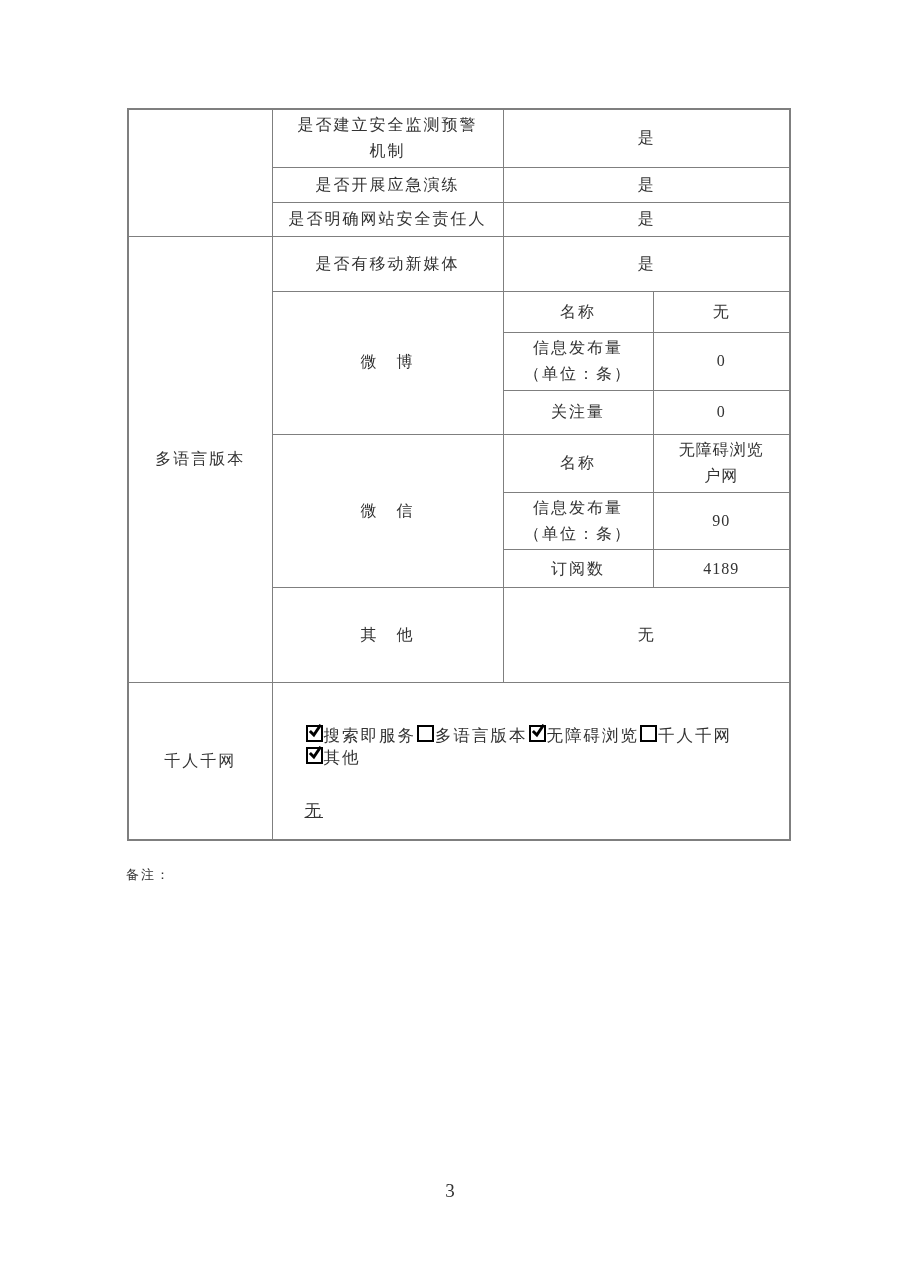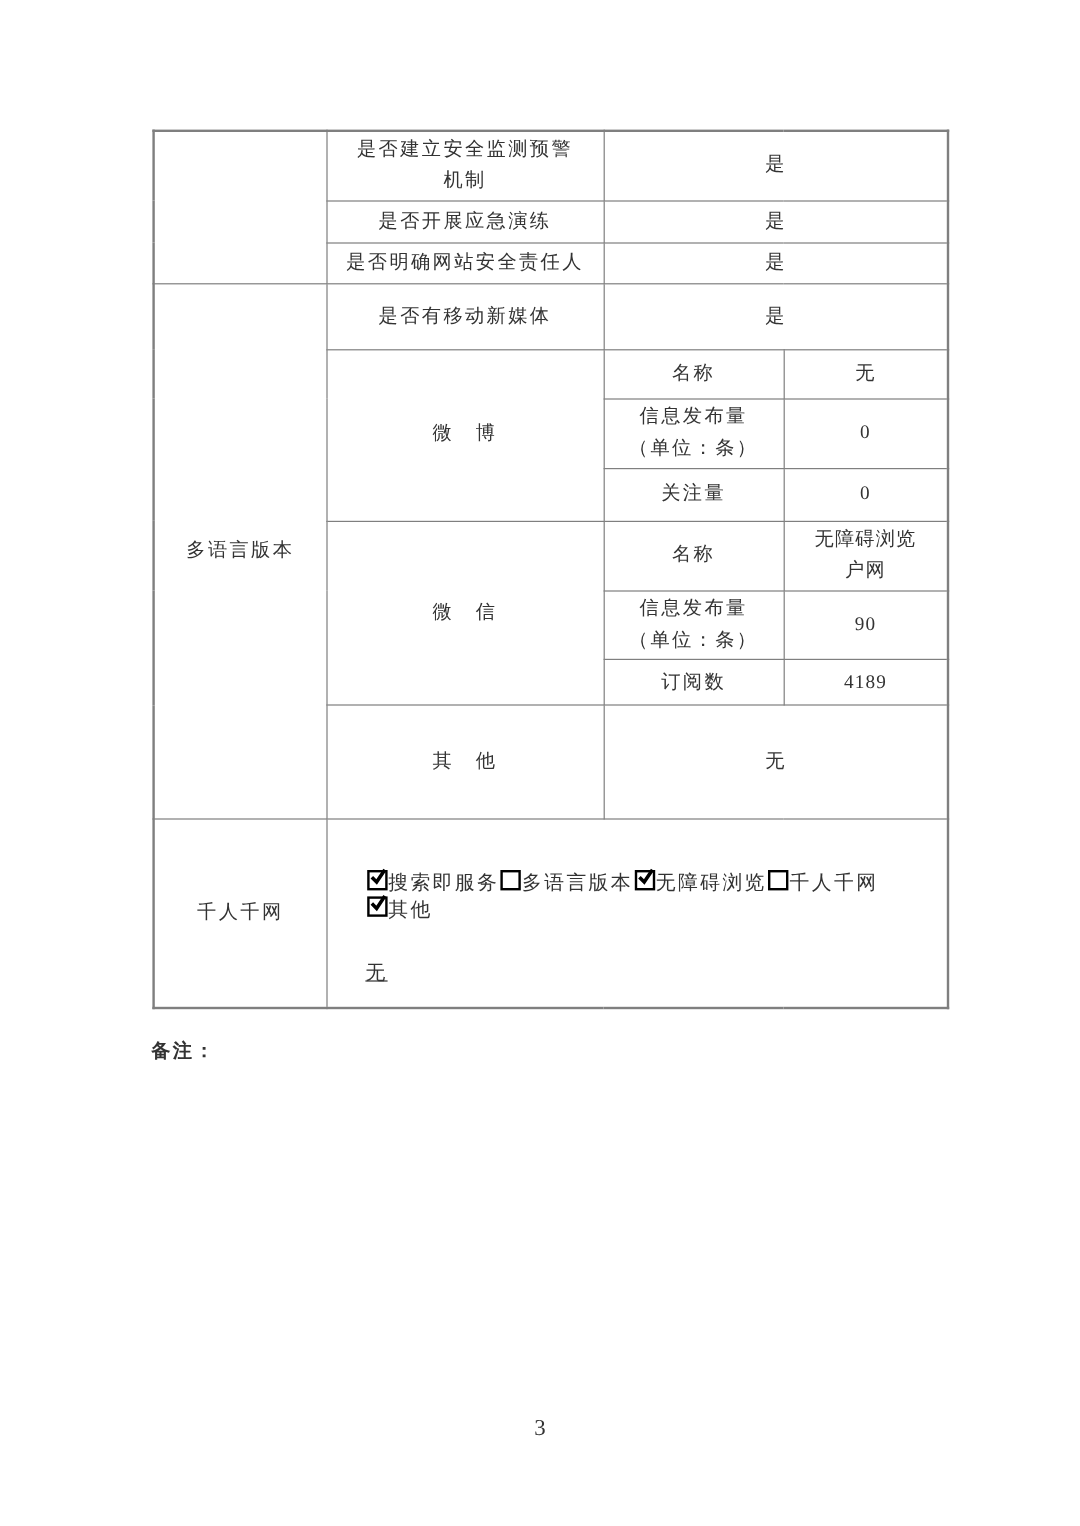--- a/index.html
+++ b/index.html
@@ -34,21 +34,21 @@
     display:inline-block;width:13px;height:13px;border:2.5px solid var(--cb);
     margin:0 1px -1px 1px;position:relative;background:#fff;
   }
   .cb svg{position:absolute;left:-1px;top:-4px;width:16px;height:16px;display:none;}
   .cb.checked svg{display:block;}
   .other-underline{
     display:inline-block;text-decoration:underline;line-height:26px;margin-top:2px;
   }
   .notes{
     position:absolute;left:126px;top:866px;
-    font-weight:bold;font-size:16px;letter-spacing:2px;
+    font-weight:normal;font-size:13px;letter-spacing:2px;
   }
   .pagenum{
     position:absolute;left:0;top:1180px;width:900px;
     text-align:center;font-size:19px;letter-spacing:0;
   }
 </style>
 </head>
 <body>
 
 <table class="report">

